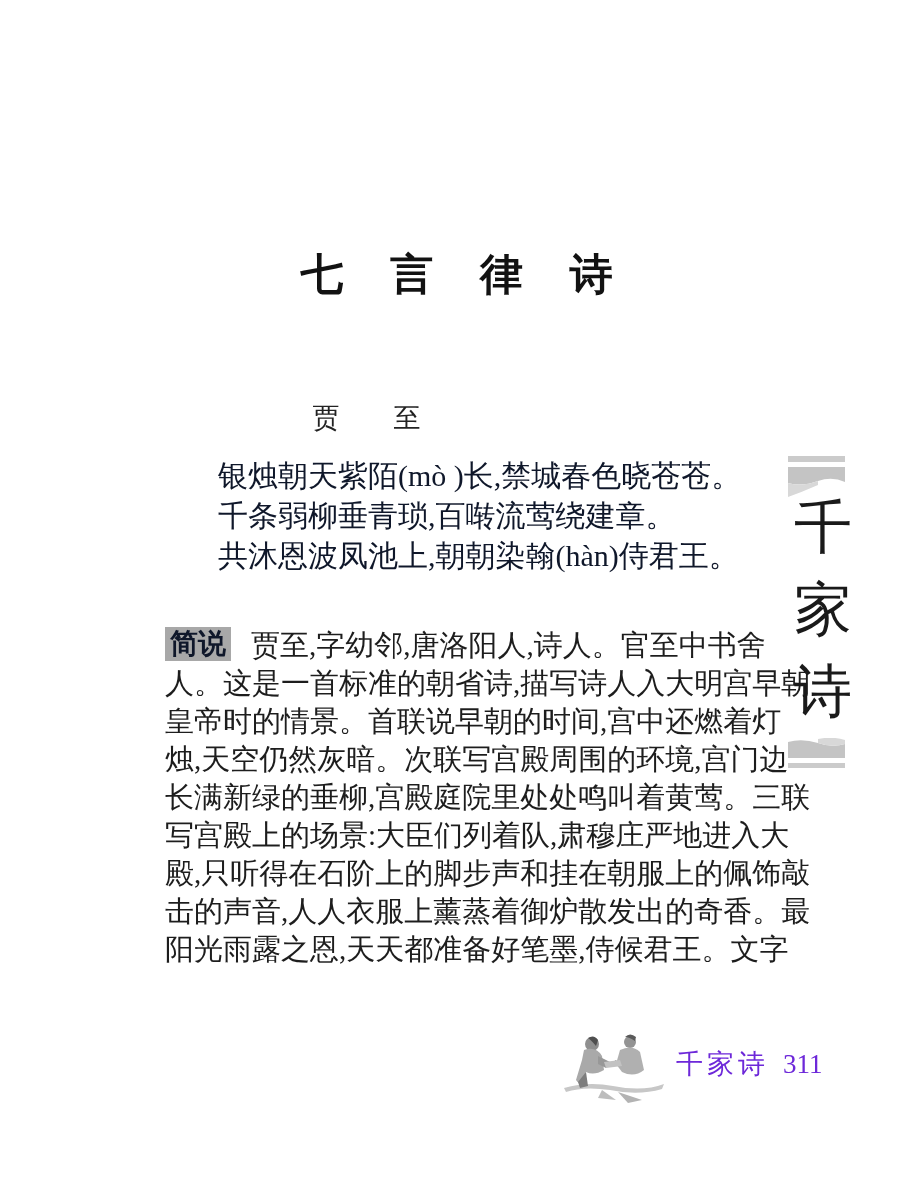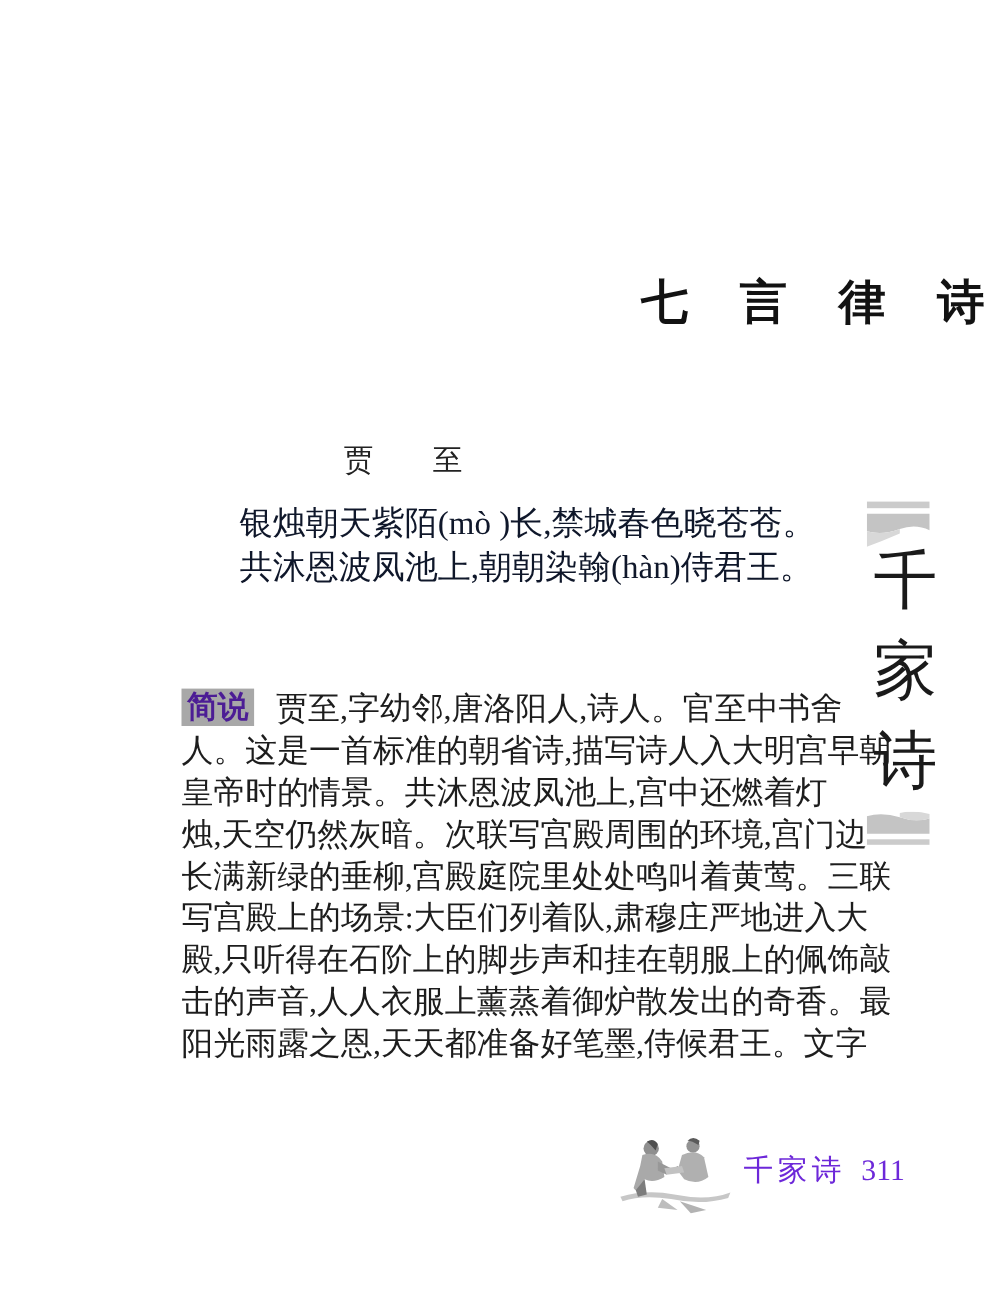--- a/index.html
+++ b/index.html
@@ -7,21 +7,21 @@
     position:relative;
     width:913px;height:1186px;
     background:#ffffff;
     overflow:hidden;
     font-family:"Liberation Serif","DejaVu Serif",serif;
     color:#1f1f1f;
   }
   
   .section-title{
     position:absolute;top:246px;left:0;width:913px;
-    text-align:right;
+    text-align:center;
     font-size:43px;font-weight:bold;
     letter-spacing:18px;text-indent:18px;
     color:#121212;
   }
   .poem-title{
     position:absolute;top:356px;left:0;width:913px;
     text-align:center;
     font-family:"Liberation Sans","DejaVu Sans",sans-serif;
     font-size:33px;font-weight:bold;
     letter-spacing:9px;text-indent:9px;
@@ -40,21 +40,21 @@
   }
   .poem .line{height:40px;line-height:40px;white-space:nowrap;}
   
   .commentary{
     position:absolute;left:165px;top:626px;width:604px;
     font-size:29px;color:#1d1d1d;
   }
   .commentary .cline{height:38px;line-height:38px;white-space:nowrap;}
   .tag{
     display:inline-block;
-    background:#a8a8a8;color:#4c1d95;
+    background:#a8a8a8;color:#0f172a;
     font-family:"Liberation Sans","DejaVu Sans",sans-serif;
     font-weight:bold;font-size:28px;
     line-height:34px;padding:0 5px;
     margin-right:20px;vertical-align:2px;
   }
   
   .sidebar{position:absolute;left:788px;top:452px;width:70px;}
   .ribbon{display:block;}
   .vert-title{
     position:absolute;left:6px;top:46px;
@@ -79,29 +79,30 @@
 <body>
 
 <div class="page">
 
   <div class="section-title">七 言 律 诗</div>
 
   <div class="poem-author">贾　　至</div>
 
   <div class="poem">
     <div class="line">银烛朝天紫陌(mò )长,禁城春色晓苍苍。</div>
+    <div class="line">千条弱柳垂青琐,百啭流莺绕建章。</div>
     <div class="line">共沐恩波凤池上,朝朝染翰(hàn)侍君王。</div>
   </div>
 
   <div class="commentary">
     <div class="cline">
       <span class="tag">简说</span><span>贾至,字幼邻,唐洛阳人,诗人。官至中书舍</span>
     </div>
     <div class="cline">人。这是一首标准的朝省诗,描写诗人入大明宫早朝</div>
-    <div class="cline">皇帝时的情景。共沐恩波凤池上,宫中还燃着灯</div>
+    <div class="cline">皇帝时的情景。首联说早朝的时间,宫中还燃着灯</div>
     <div class="cline">烛,天空仍然灰暗。次联写宫殿周围的环境,宫门边</div>
     <div class="cline">长满新绿的垂柳,宫殿庭院里处处鸣叫着黄莺。三联</div>
     <div class="cline">写宫殿上的场景:大臣们列着队,肃穆庄严地进入大</div>
     <div class="cline">殿,只听得在石阶上的脚步声和挂在朝服上的佩饰敲</div>
     <div class="cline">击的声音,人人衣服上薰蒸着御炉散发出的奇香。最</div>
     <div class="cline">阳光雨露之恩,天天都准备好笔墨,侍候君王。文字</div>
   </div>
 
   <div class="sidebar">
     <svg class="ribbon" width="58" height="50" viewBox="0 0 58 50">

